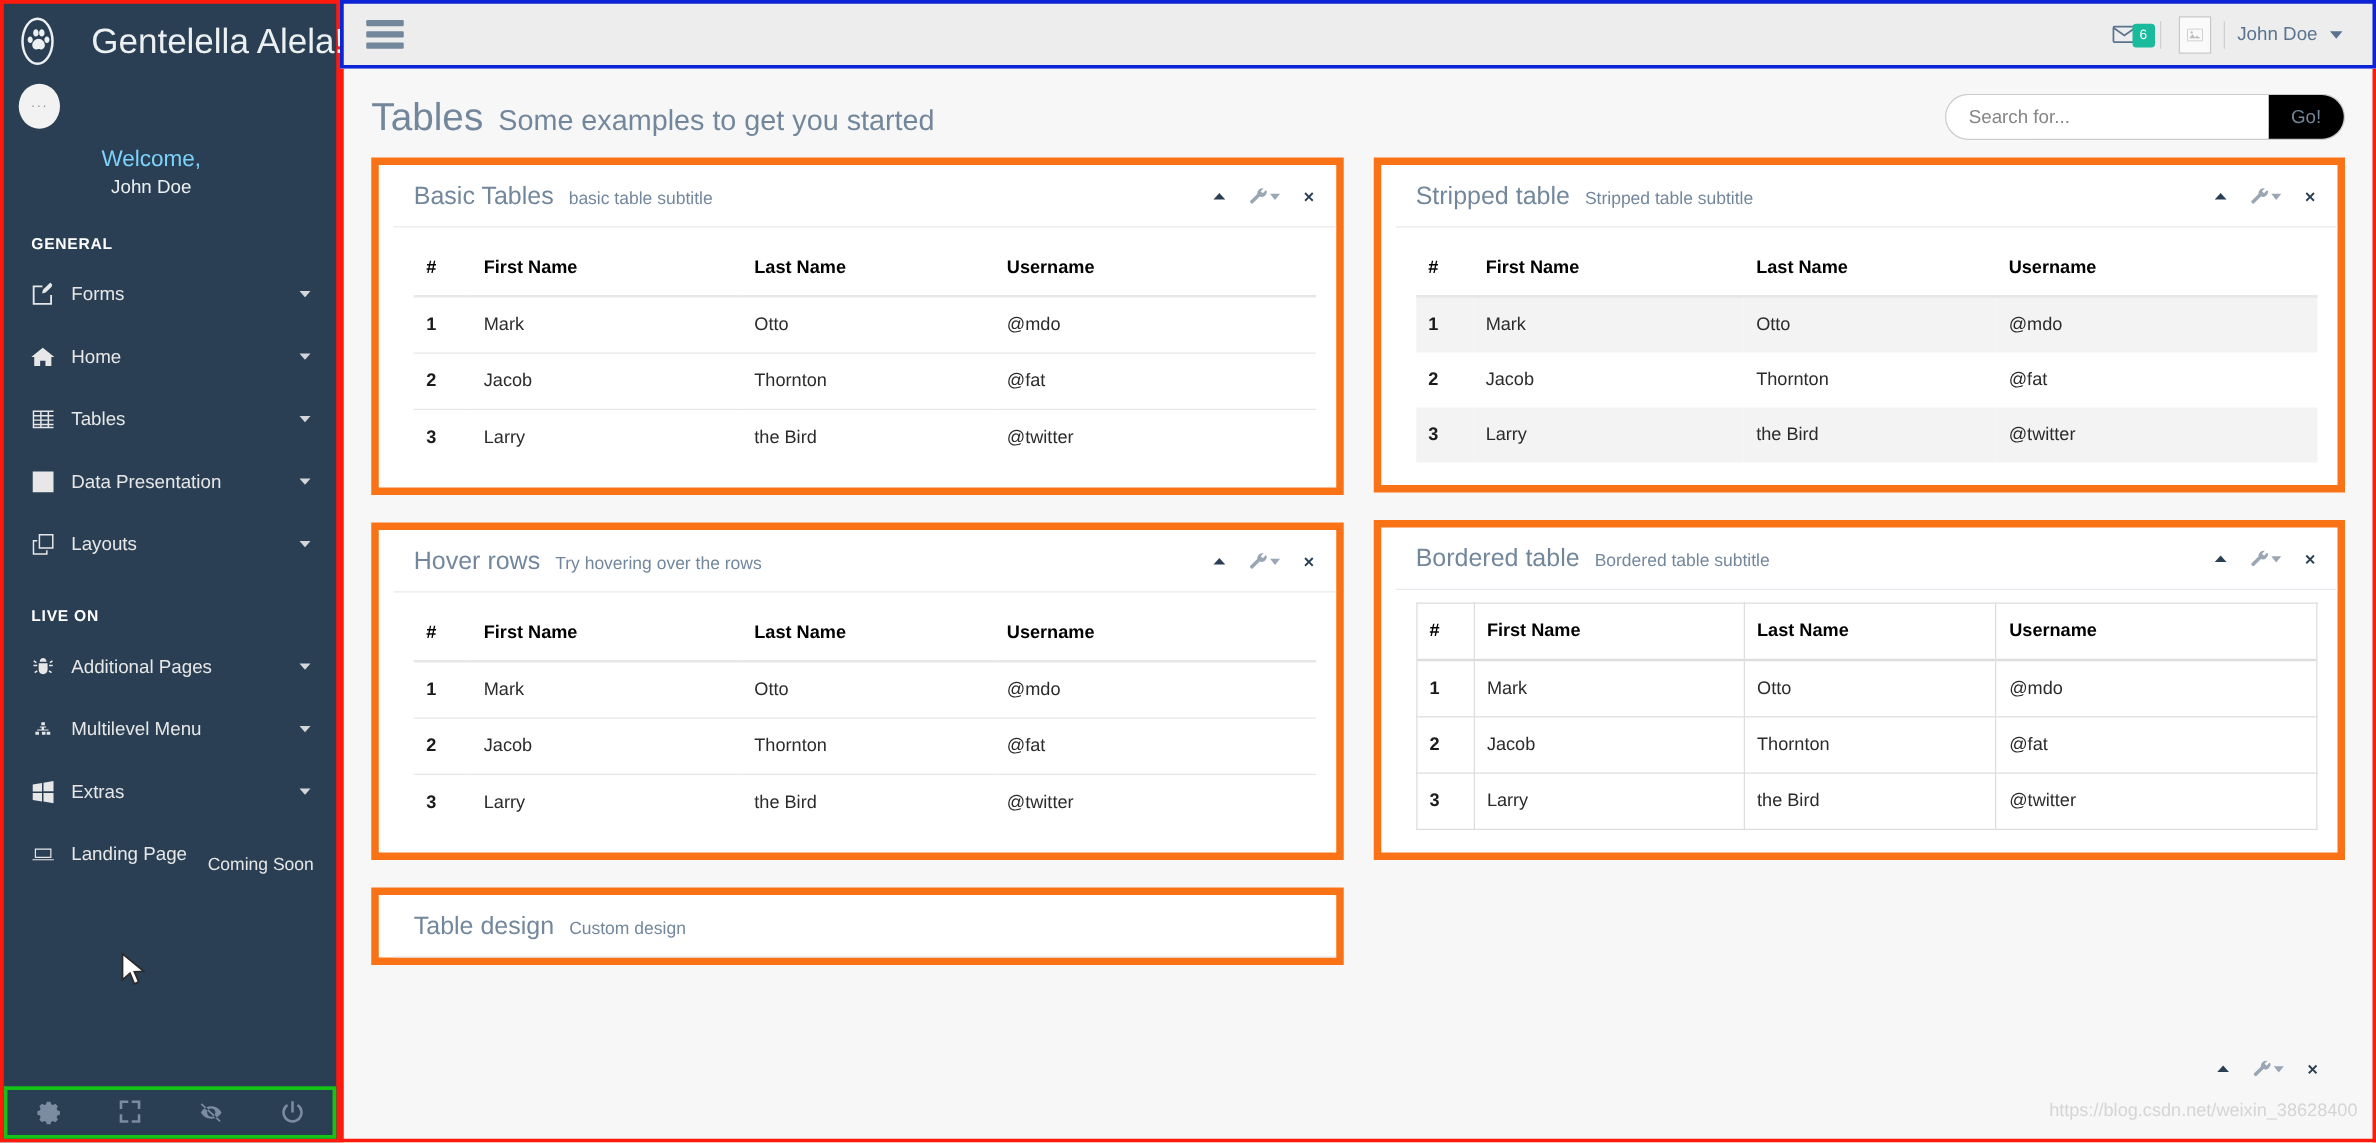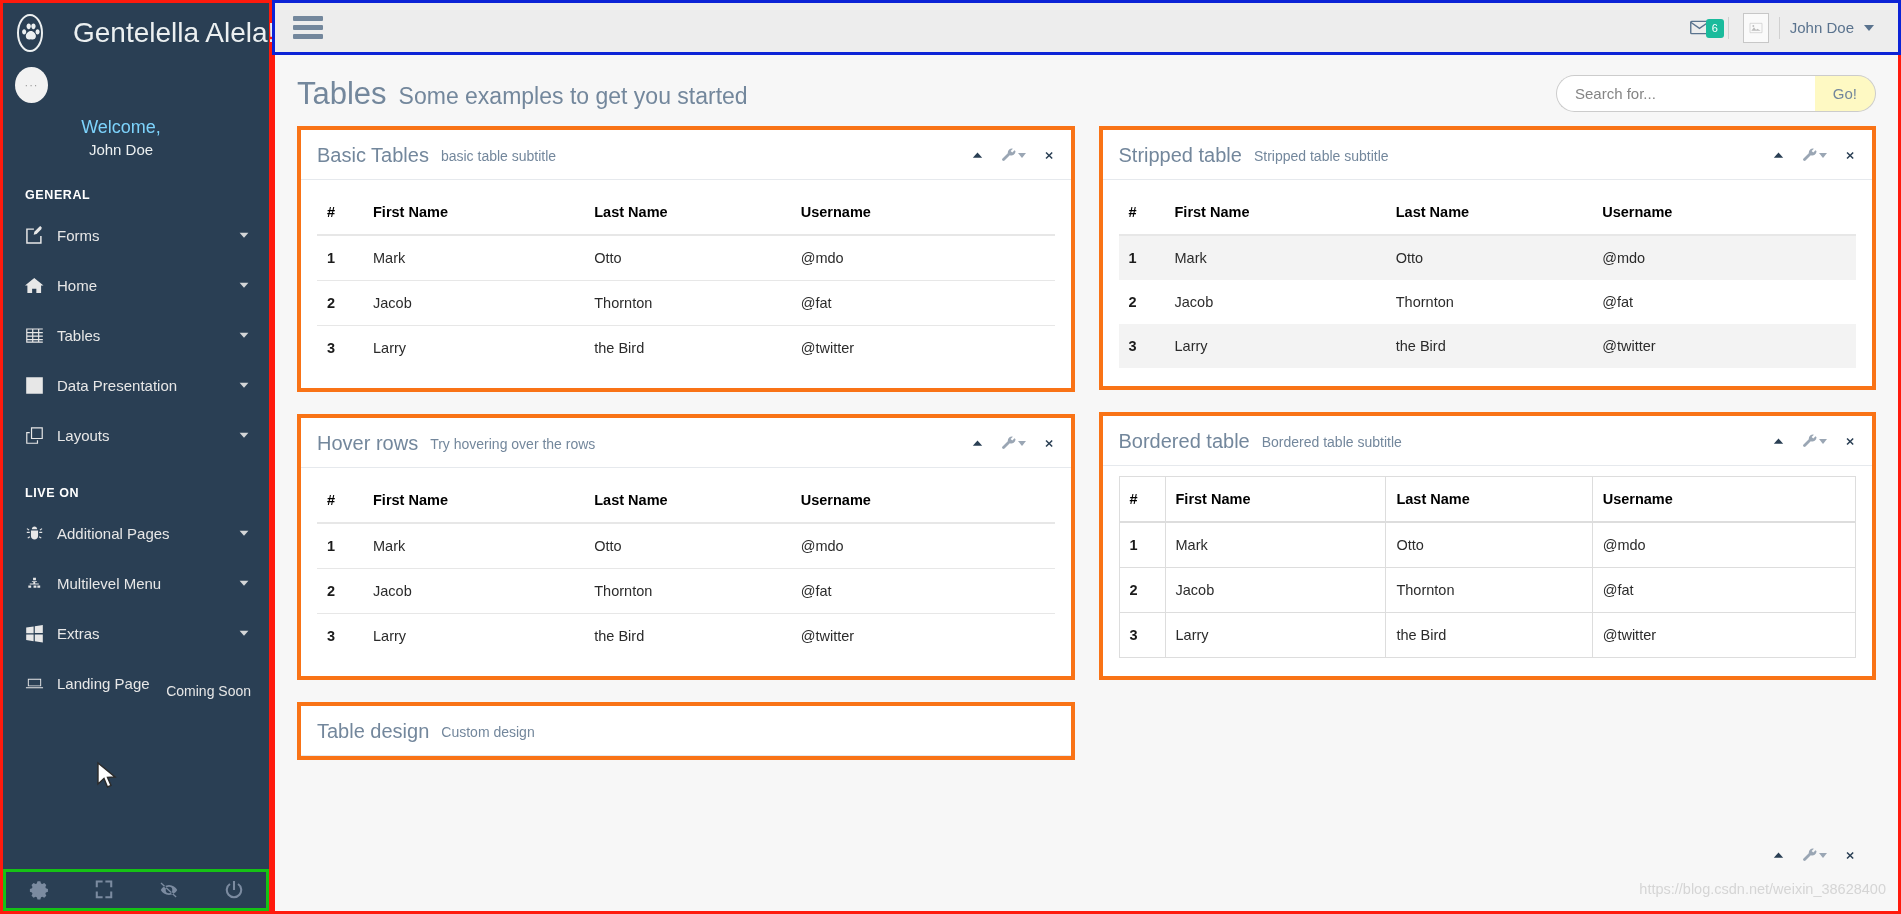--- a/index.html
+++ b/index.html
@@ -145,30 +145,30 @@
   .searchbox input {
     flex: 1; border: 1px solid #ccc; border-right: none;
     border-radius: 20px 0 0 20px;
     padding: 0 18px; font-size: 15px; color: #73879C; outline: none;
     background: #fff;
     font-family: "Liberation Sans", sans-serif;
   }
   .searchbox input::placeholder { color: #858585; }
   .searchbox button {
     border: 1px solid #ccc; border-left: none;
-    background: #fef9c3; color: #73879C;
+    background: #000000; color: #73879C;
     border-radius: 0 20px 20px 0;
     padding: 0 18px; font-size: 15px; cursor: pointer;
     font-family: "Liberation Sans", sans-serif;
   }
 
   .grid { display: flex; gap: 24px; }
   .col { flex: 1; min-width: 0; display: flex; flex-direction: column; gap: 22px; }
 
-  .panel { background: #fff; border: 4px solid #f97316; }
+  .panel { background: #fff; border: 6px solid #f97316; padding-left: 12px; }
   .panel-head {
     display: flex; align-items: center;
     padding: 14px 16px 12px 16px;
     border-bottom: 1px solid #E6E9ED;
   }
   .panel-title { font-size: 20px; color: #73879C; font-weight: 400; }
   .panel-subtitle { font-size: 14px; color: #73879C; margin-left: 12px; text-align: right; }
   .panel-tools { margin-left: auto; display: flex; align-items: center; gap: 16px; }
   .panel-tools .ticon { cursor: pointer; display: flex; align-items: center; }
   .panel-tools svg { fill: #2A3F54; }

